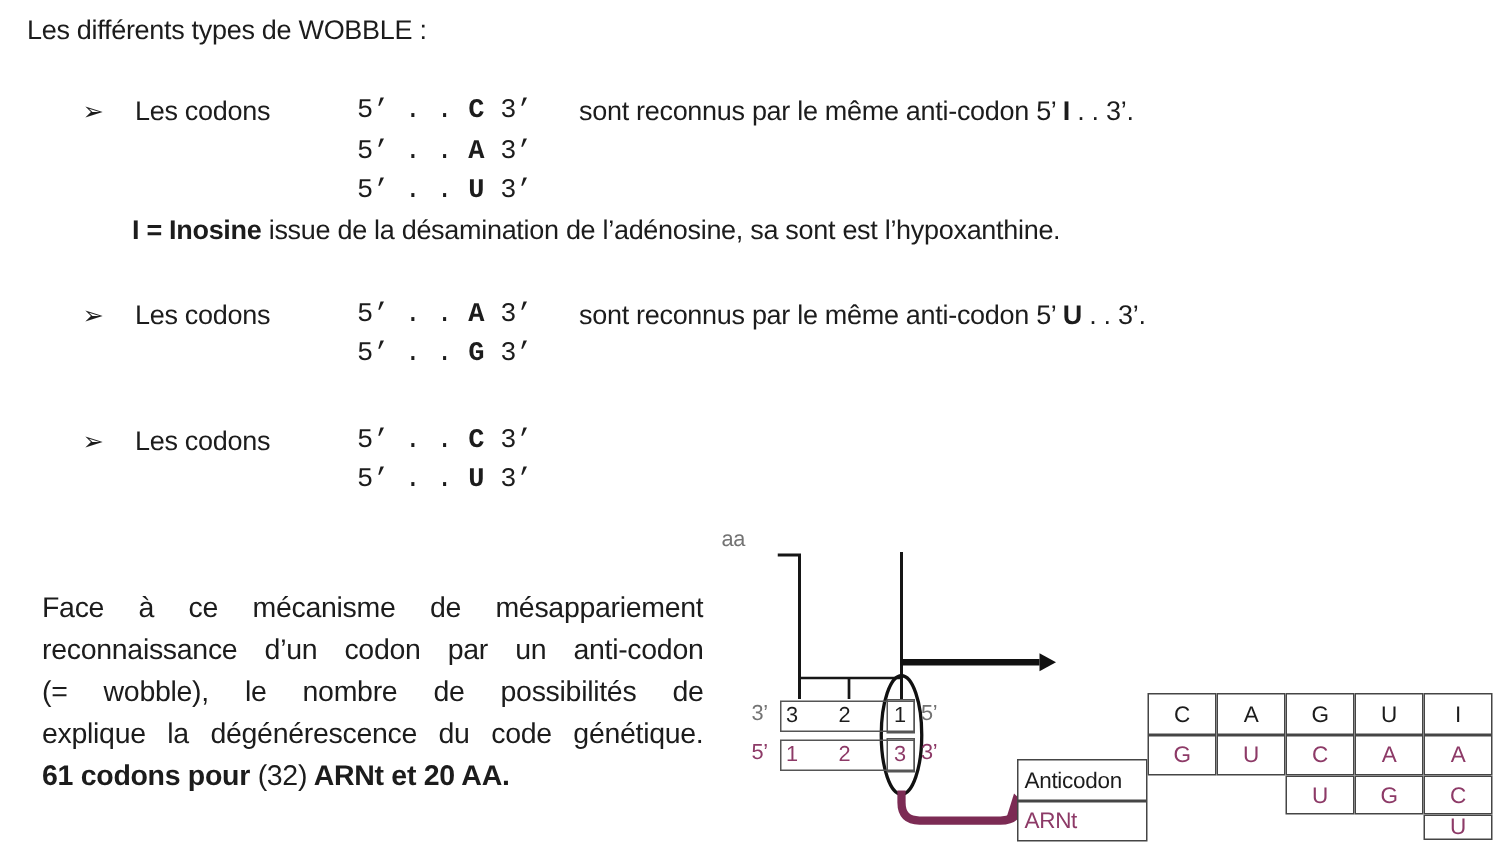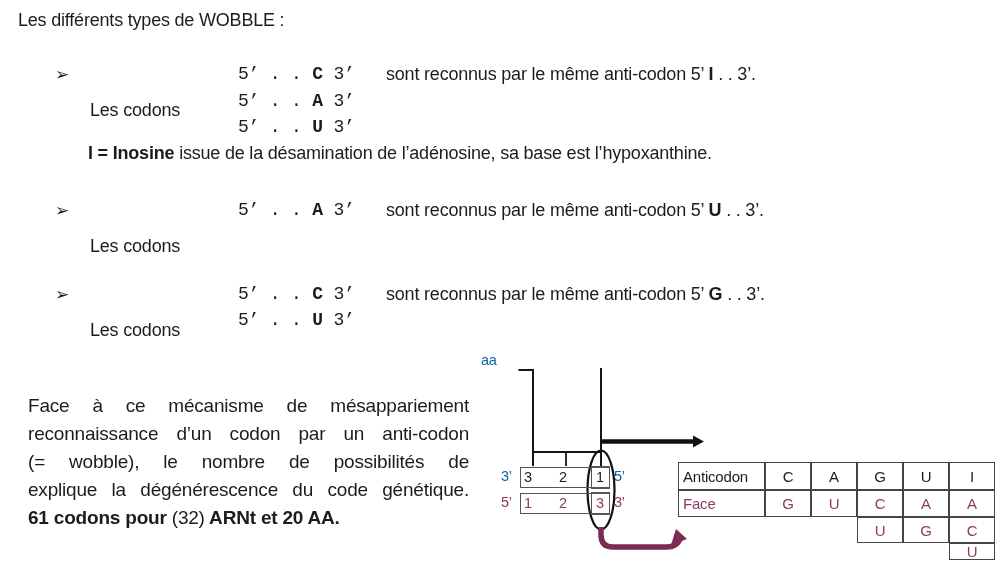--- a/index.html
+++ b/index.html
@@ -6,38 +6,38 @@
   .slide{
     position:relative;width:1000px;height:563px;background:#ffffff;
     font-family:"Liberation Sans",sans-serif;color:#1c1c1c;overflow:hidden;
     letter-spacing:-0.2px;
     padding-left:31px;
   }
   .abs{position:absolute;white-space:nowrap;}
   .title{left:18px;top:10px;font-size:18px;}
   .line{position:absolute;left:0;width:1000px;height:24px;font-size:18px;}
   .line .mk{position:absolute;left:55px;top:0;font-size:17px;}
-  .line .lb{position:absolute;left:90px;top:0;margin-top:36px;}
+  .line .lb{position:absolute;left:90px;top:0;}
   .line .code{position:absolute;left:238px;top:0;font-family:Liberation Mono, monospace;}
   .line .rt{position:absolute;left:386px;top:0;}
   .line b, .para b{font-weight:700;}
   .note{position:absolute;left:88px;top:143px;font-size:18px;white-space:nowrap;}
   .para{position:absolute;left:28px;top:392px;width:441px;font-size:19px;}
   .pline{height:28px;line-height:28px;overflow:hidden;}
   .just{text-align:justify;text-align-last:justify;}
   .plast{white-space:nowrap;}
   
-  .dg-label{position:absolute;font-size:14.5px;color:#0369a1;}
+  .dg-label{position:absolute;font-size:14.5px;color:#737373;}
   .dbox{position:absolute;border:1.5px solid #555;box-sizing:border-box;background:transparent;}
   .digit{position:absolute;width:14px;text-align:center;font-size:14.5px;line-height:21px;}
   .maroon{color:#8d3a67;}
   
   .tc{position:absolute;border:1px solid #454545;box-sizing:border-box;background:#fff;
       display:flex;align-items:center;justify-content:center;font-size:15px;}
-  .tc.lft{justify-content:flex-start;padding-left:4px;}
+  .tc.lft{justify-content:flex-start;padding-left:4px;margin-top:44px;}
   svg{position:absolute;left:0;top:0;pointer-events:none;}
 </style>
 </head>
 <body>
 
 <div class="slide">
 
   <div class="abs title">Les différents types de WOBBLE :</div>
 
   <div class="line" style="top:64px">
@@ -46,34 +46,36 @@
     <span class="code"><span>5’ . . </span><b>C</b><span> 3’</span></span>
     <span class="rt"><span>sont reconnus par le même anti-codon 5’ </span><b>I</b><span> . . 3’.</span></span>
   </div>
   <div class="line" style="top:91px">
     <span class="code"><span>5’ . . </span><b>A</b><span> 3’</span></span>
   </div>
   <div class="line" style="top:117px">
     <span class="code"><span>5’ . . </span><b>U</b><span> 3’</span></span>
   </div>
 
-  <div class="note"><b>I = Inosine</b><span> issue de la désamination de l’adénosine, sa base est l’hypoxanthine.</span></div>
+  <div class="note"><b>I = Inosine</b><span> issue de la désamination de l’adénosine, sa sont est l’hypoxanthine.</span></div>
 
   <div class="line" style="top:200px">
     <span class="mk">➢</span>
     <span class="lb">Les codons</span>
     <span class="code"><span>5’ . . </span><b>A</b><span> 3’</span></span>
     <span class="rt"><span>sont reconnus par le même anti-codon 5’ </span><b>U</b><span> . . 3’.</span></span>
   </div>
+  <div class="line" style="top:226px">
+    <span class="code"><span>5’ . . </span><b>G</b><span> 3’</span></span>
+  </div>
 
   <div class="line" style="top:284px">
     <span class="mk">➢</span>
     <span class="lb">Les codons</span>
     <span class="code"><span>5’ . . </span><b>C</b><span> 3’</span></span>
-    <span class="rt"><span>sont reconnus par le même anti-codon 5’ </span><b>G</b><span> . . 3’.</span></span>
   </div>
   <div class="line" style="top:310px">
     <span class="code"><span>5’ . . </span><b>U</b><span> 3’</span></span>
   </div>
 
   <div class="para">
     <div class="pline just">Face à ce mécanisme de mésappariement</div>
     <div class="pline just">reconnaissance d’un codon par un anti-codon</div>
     <div class="pline just">(= wobble), le nombre de possibilités de</div>
     <div class="pline just">explique la dégénérescence du code génétique.</div>
@@ -110,21 +112,21 @@
   <span class="digit maroon" style="left:593px;top:493px">3</span>
   <div class="abs dg-label maroon" style="left:614px;top:494px">3’</div>
 
   <div class="tc lft" style="left:678px;top:462px;width:87px;height:28px">Anticodon</div>
   <div class="tc" style="left:765px;top:462px;width:46px;height:28px">C</div>
   <div class="tc" style="left:811px;top:462px;width:46px;height:28px">A</div>
   <div class="tc" style="left:857px;top:462px;width:46px;height:28px">G</div>
   <div class="tc" style="left:903px;top:462px;width:46px;height:28px">U</div>
   <div class="tc" style="left:949px;top:462px;width:46px;height:28px">I</div>
 
-  <div class="tc lft maroon" style="left:678px;top:490px;width:87px;height:27px">Face</div>
+  <div class="tc lft maroon" style="left:678px;top:490px;width:87px;height:27px">ARNt</div>
   <div class="tc maroon" style="left:765px;top:490px;width:46px;height:27px">G</div>
   <div class="tc maroon" style="left:811px;top:490px;width:46px;height:27px">U</div>
   <div class="tc maroon" style="left:857px;top:490px;width:46px;height:27px">C</div>
   <div class="tc maroon" style="left:903px;top:490px;width:46px;height:27px">A</div>
   <div class="tc maroon" style="left:949px;top:490px;width:46px;height:27px">A</div>
 
   <div class="tc maroon" style="left:857px;top:517px;width:46px;height:26px">U</div>
   <div class="tc maroon" style="left:903px;top:517px;width:46px;height:26px">G</div>
   <div class="tc maroon" style="left:949px;top:517px;width:46px;height:26px">C</div>
 

